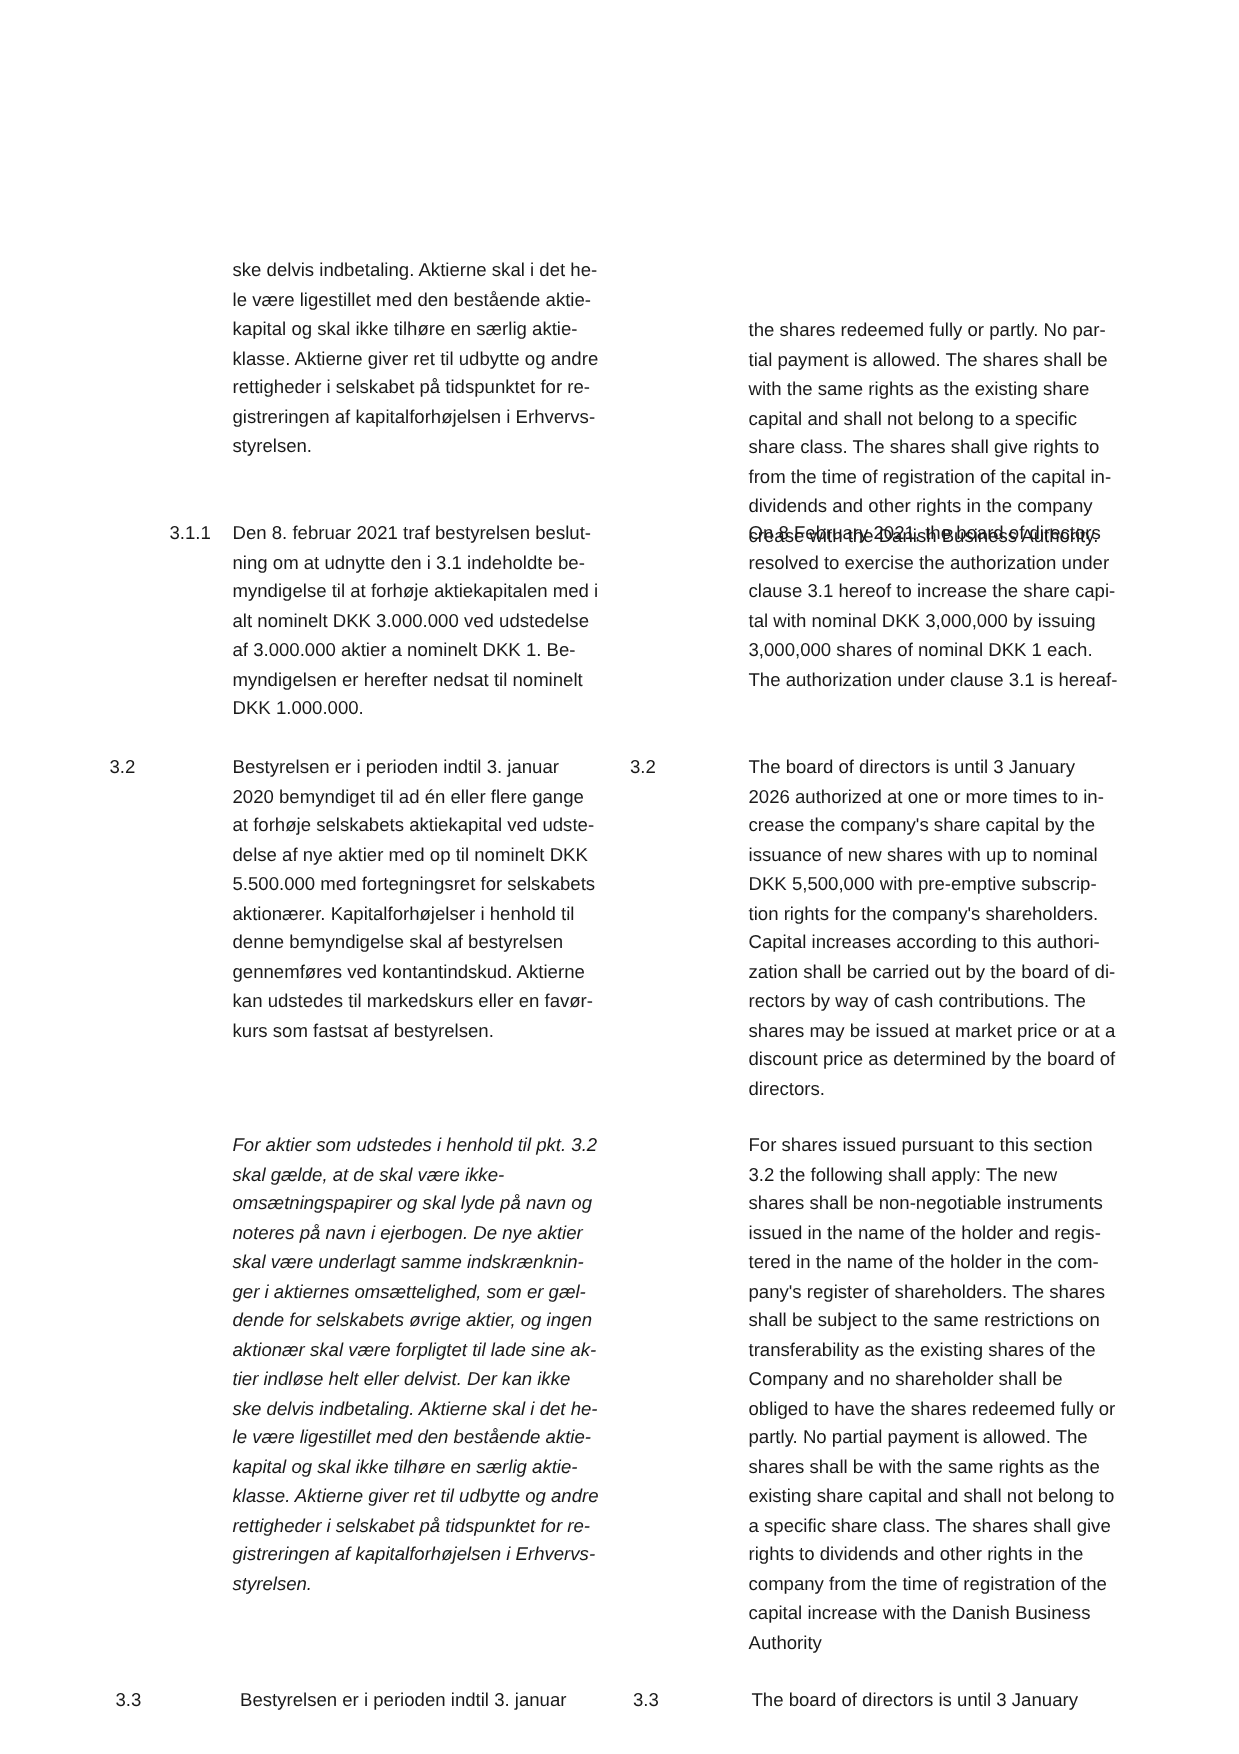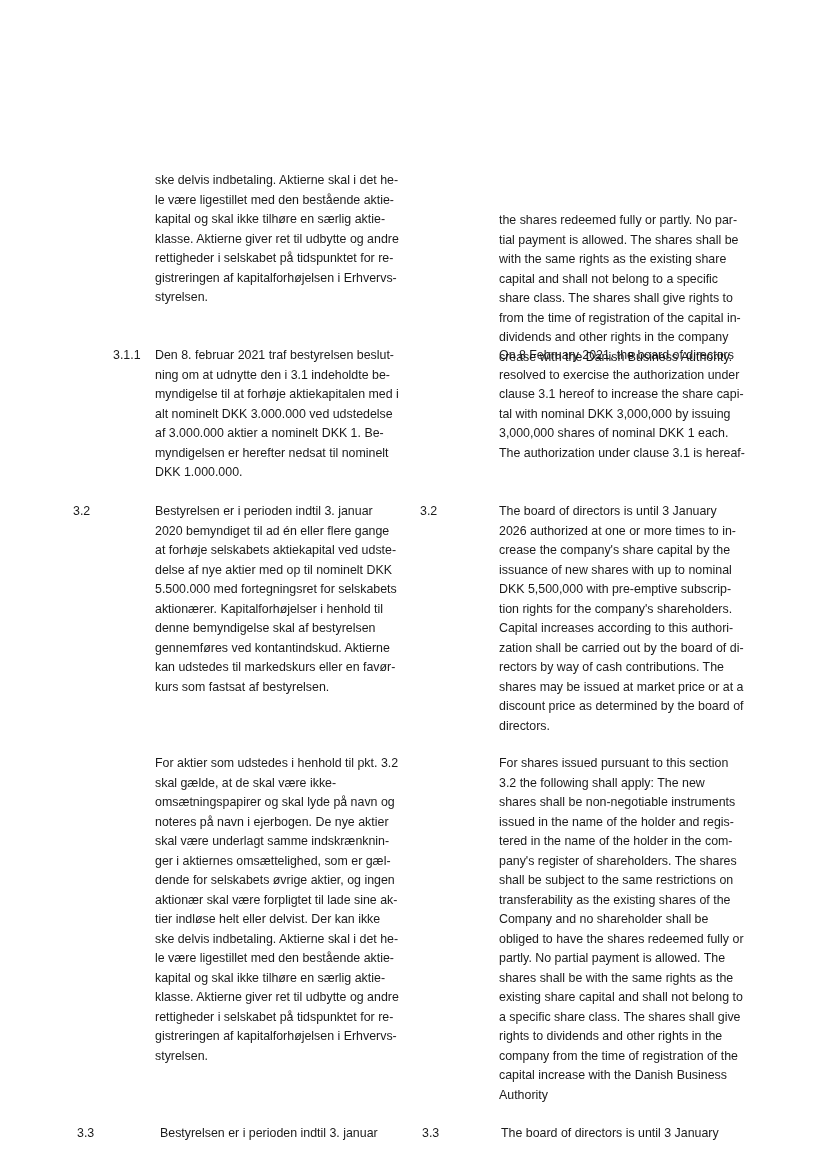--- a/index.html
+++ b/index.html
@@ -75,21 +75,21 @@
     <span class="ln">DKK 5,500,000 with pre-emptive subscrip-</span>
     <span class="ln">tion rights for the company's shareholders.</span>
     <span class="ln">Capital increases according to this authori-</span>
     <span class="ln">zation shall be carried out by the board of di-</span>
     <span class="ln">rectors by way of cash contributions. The</span>
     <span class="ln">shares may be issued at market price or at a</span>
     <span class="ln">discount price as determined by the board of</span>
     <span class="ln">directors.</span>
   </div>
 
-<div class="blk" style="left:155px; top:754px;">
+<div class="blk" style="left:155px; top:754px;font-style:italic;">
     <span class="ln">For aktier som udstedes i henhold til pkt. 3.2</span>
     <span class="ln">skal gælde, at de skal være ikke-</span>
     <span class="ln">omsætningspapirer og skal lyde på navn og</span>
     <span class="ln">noteres på navn i ejerbogen. De nye aktier</span>
     <span class="ln">skal være underlagt samme indskrænknin-</span>
     <span class="ln">ger i aktiernes omsættelighed, som er gæl-</span>
     <span class="ln">dende for selskabets øvrige aktier, og ingen</span>
     <span class="ln">aktionær skal være forpligtet til lade sine ak-</span>
     <span class="ln">tier indløse helt eller delvist. Der kan ikke</span>
     <span class="ln">ske delvis indbetaling. Aktierne skal i det he-</span>

